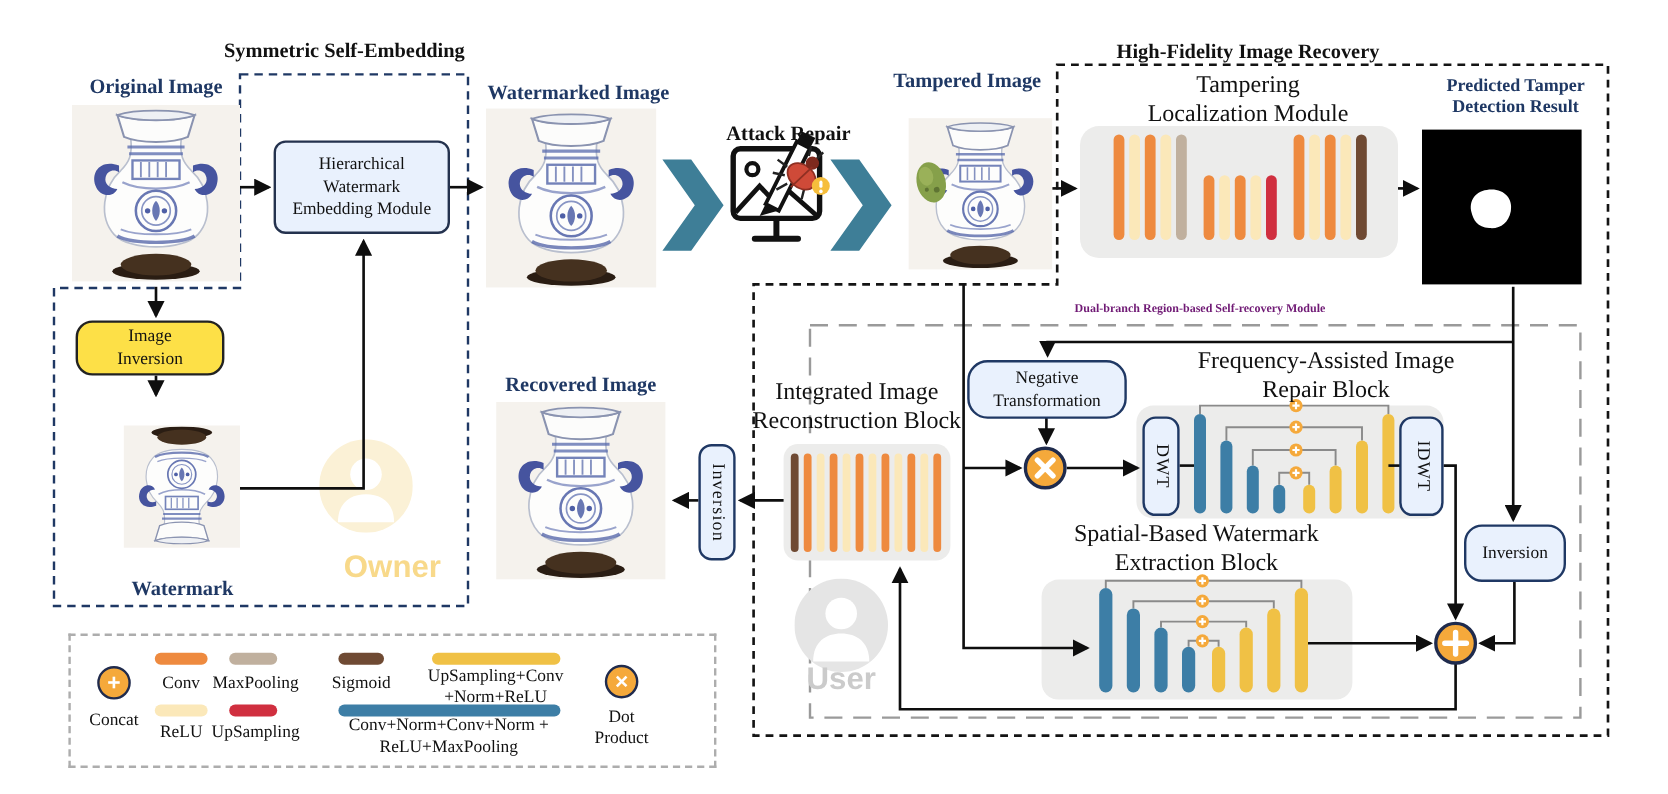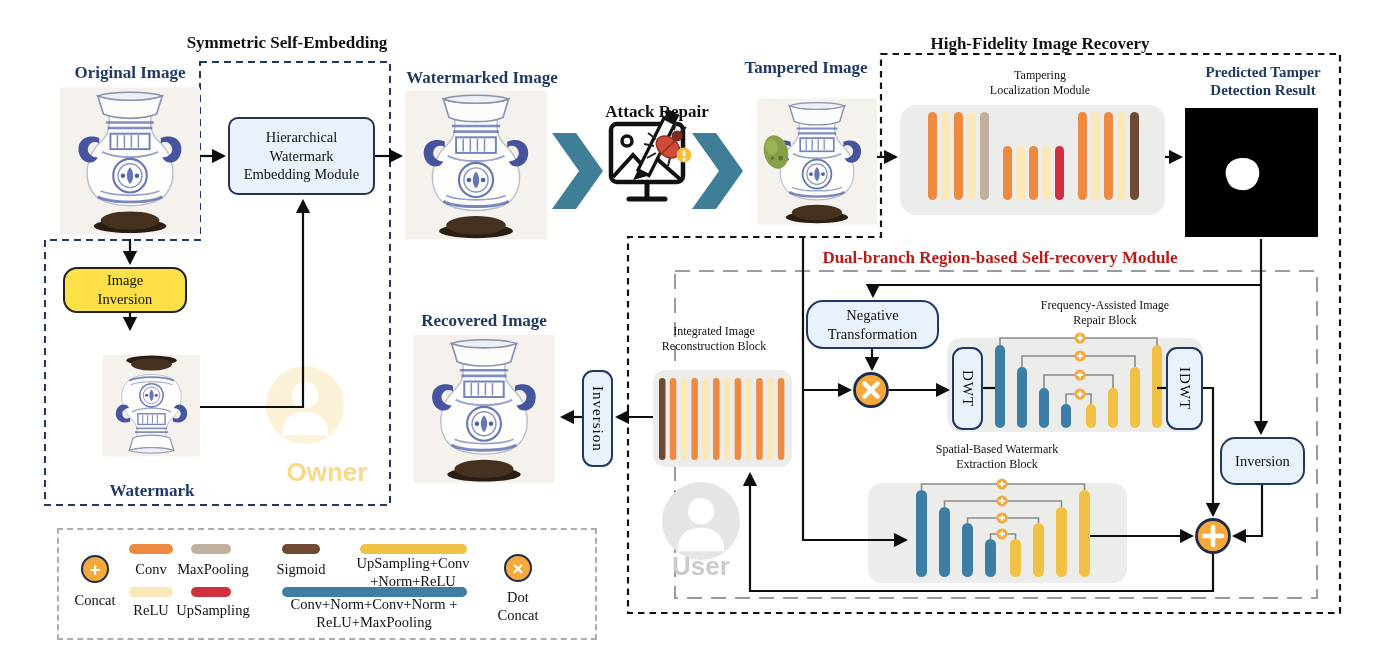--- a/index.html
+++ b/index.html
@@ -2,23 +2,23 @@
 <html><head>
 <meta charset="utf-8">
 <style>
   html,body{margin:0;padding:0;background:#fff;}
   #fig{position:relative;width:1390px;height:662px;background:#fff;overflow:hidden;
        font-family:"Liberation Serif", serif;}
   #gfx{position:absolute;left:0;top:0;z-index:0;}
   .lbl{position:absolute;transform:translate(-50%,-50%);white-space:pre-line;text-align:center;
        line-height:1.22;color:#111;z-index:2;}
   .navy{color:#1F3864;font-weight:bold;}
-  .t17{font-size:17px;} .t16{font-size:12px;} .t15{font-size:15px;}
+  .t17{font-size:17px;} .t16{font-size:20px;} .t15{font-size:15px;}
   .bold{font-weight:bold;}
-  .grey-title{color:#b91c1c;font-weight:bold;font-size:17px;}
+  .grey-title{color:#701a75;font-weight:bold;font-size:10px;}
   .bbox{position:absolute;box-sizing:border-box;background:#E9F1FD;border:2.2px solid #1F3864;
         display:flex;align-items:center;justify-content:center;text-align:center;
         white-space:pre-line;font-size:14.5px;line-height:1.3;color:#111;z-index:2;}
   .vtext{writing-mode:vertical-rl;letter-spacing:1px;font-size:15px;}
   .actor{position:absolute;transform:translate(-50%,-50%);font-family:"Liberation Sans",sans-serif;
          font-weight:bold;font-size:26px;z-index:2;}
   #legend-box{position:absolute;left:57px;top:528px;width:540px;height:112px;box-sizing:border-box;
         border:2px dashed #ADADAD;z-index:1;}
   .swatch{position:absolute;height:9.5px;border-radius:5px;z-index:2;}
   .lcircle{position:absolute;width:28px;height:28px;border-radius:50%;background:#F5A93B;
@@ -272,15 +272,15 @@
 <div class="swatch" style="left: 282px; top: 544px; width: 38px; background: rgb(111, 74, 51);"></div>
 <div class="lbl leg" style="left:301px;top:570px;">Sigmoid</div>
 <div class="swatch" style="left: 360px; top: 544px; width: 107px; background: rgb(240, 193, 69);"></div>
 <div class="lbl leg" style="left:413px;top:573px;">UpSampling+Conv
 +Norm+ReLU</div>
 <div class="swatch" style="left: 282px; top: 587px; width: 185px; background: rgb(61, 126, 166);"></div>
 <div class="lbl leg" style="left:374px;top:614px;">Conv+Norm+Conv+Norm +
 ReLU+MaxPooling</div>
 <div class="lcircle" style="left:504px;top:554px;">×</div>
 <div class="lbl leg" style="left:518px;top:607px;">Dot
-Concat</div>
+Product</div>
 
 </div>
 
 </body></html>

